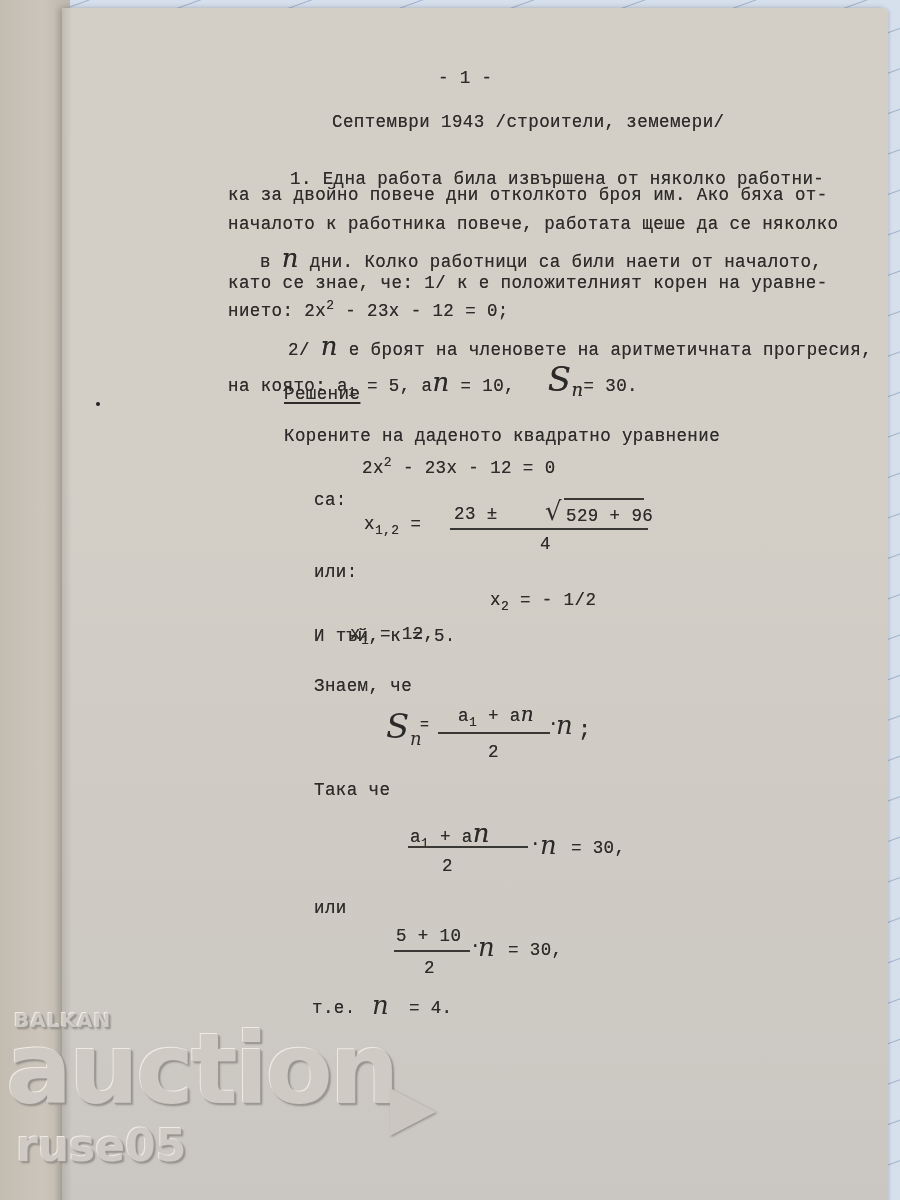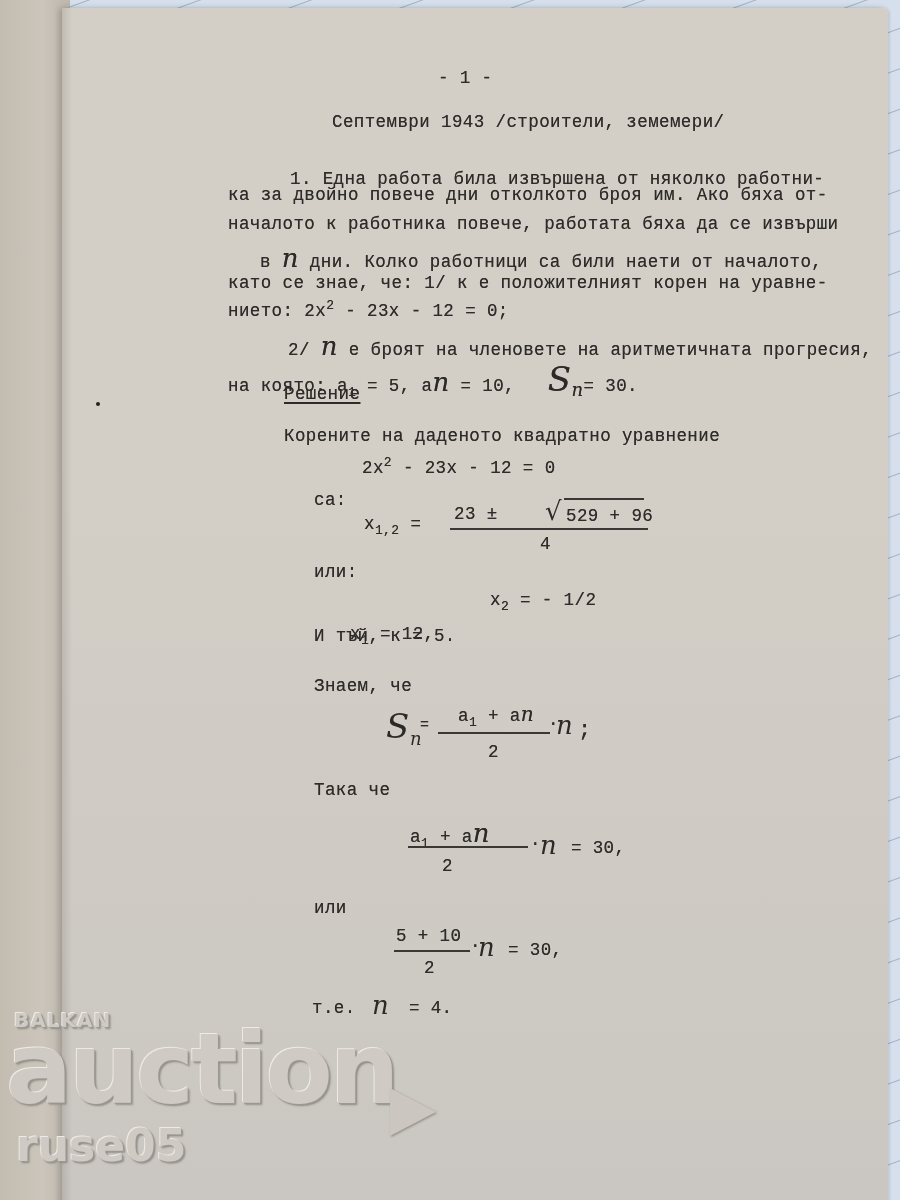--- a/index.html
+++ b/index.html
@@ -67,21 +67,21 @@
 <div class="bg-lines"></div>
 <div class="back-page"></div>
 <div class="page"></div>
 <div class="page-fold"></div>
 
 <div class="t" style="left:438px;top:70px;">- 1 -</div>
 <div class="t" style="left:332px;top:114px;">Септември 1943 /строители, земемери/</div>
 
 <div class="t" style="left:290px;top:171px;">1. Една работа била извършена от няколко работни-</div>
 <div class="t" style="left:228px;top:187px;text-align:right;">ка за двойно повече дни отколкото броя им. Ако бяха от-</div>
-<div class="t" style="left:228px;top:216px;">началото к работника повече, работата бяха да се извърши</div>
+<div class="t" style="left:228px;top:216px;">началото к работника повече, работата щеше да се няколко</div>
 <div class="t" style="left:228px;top:245px;margin-left:32px;"><span>в</span> <span class="hand">n</span><span> дни. Колко работници са били наети от началото,</span></div>
 <div class="t" style="left:228px;top:275px;">като се знае, че: 1/ к е положителният корен на уравне-</div>
 <div class="t" style="left:228px;top:303px;"><span>нието: 2x</span><sup>2</sup><span> - 23x - 12 = 0;</span></div>
 <div class="t" style="left:288px;top:333px;"><span>2/</span> <span class="hand">n</span><span> е броят на членовете на аритметичната прогресия,</span></div>
 <div class="t" style="left:228px;top:362px;"><span>на която: a</span><sub>1</sub><span> = 5, a</span><span class="hand">n</span><span> = 10,</span>   <span class="S">S</span><sub class="hand" style="font-size:18px;">n</sub><span>= 30.</span></div>
 
 <div class="dot" style="left:96px;top:402px;"></div>
 
 <div class="t underline" style="left:284px;top:386px;">Решение</div>
 <div class="t" style="left:284px;top:428px;">Корените на даденото квадратно уравнение</div>

